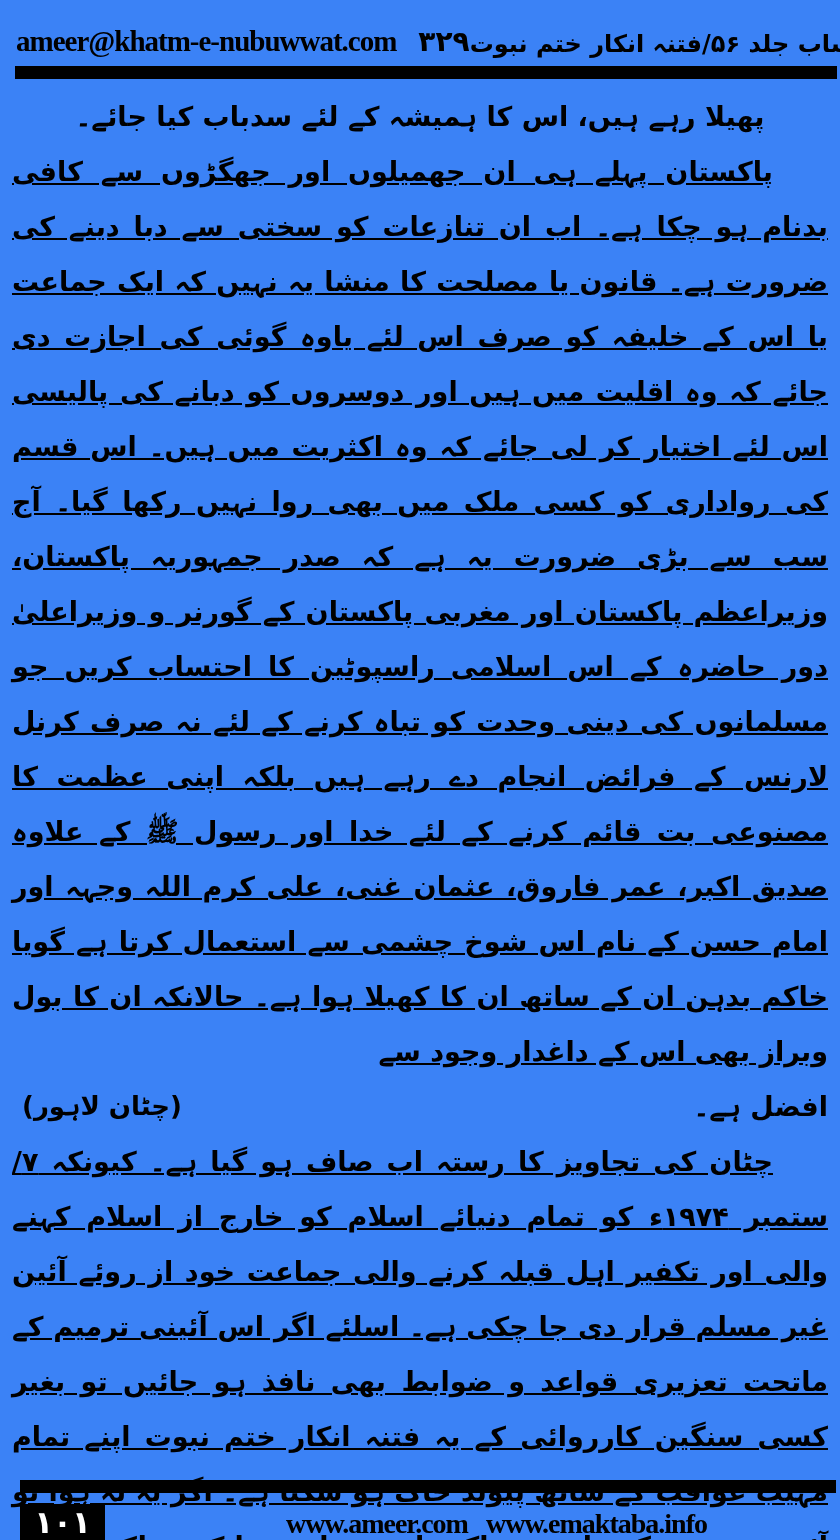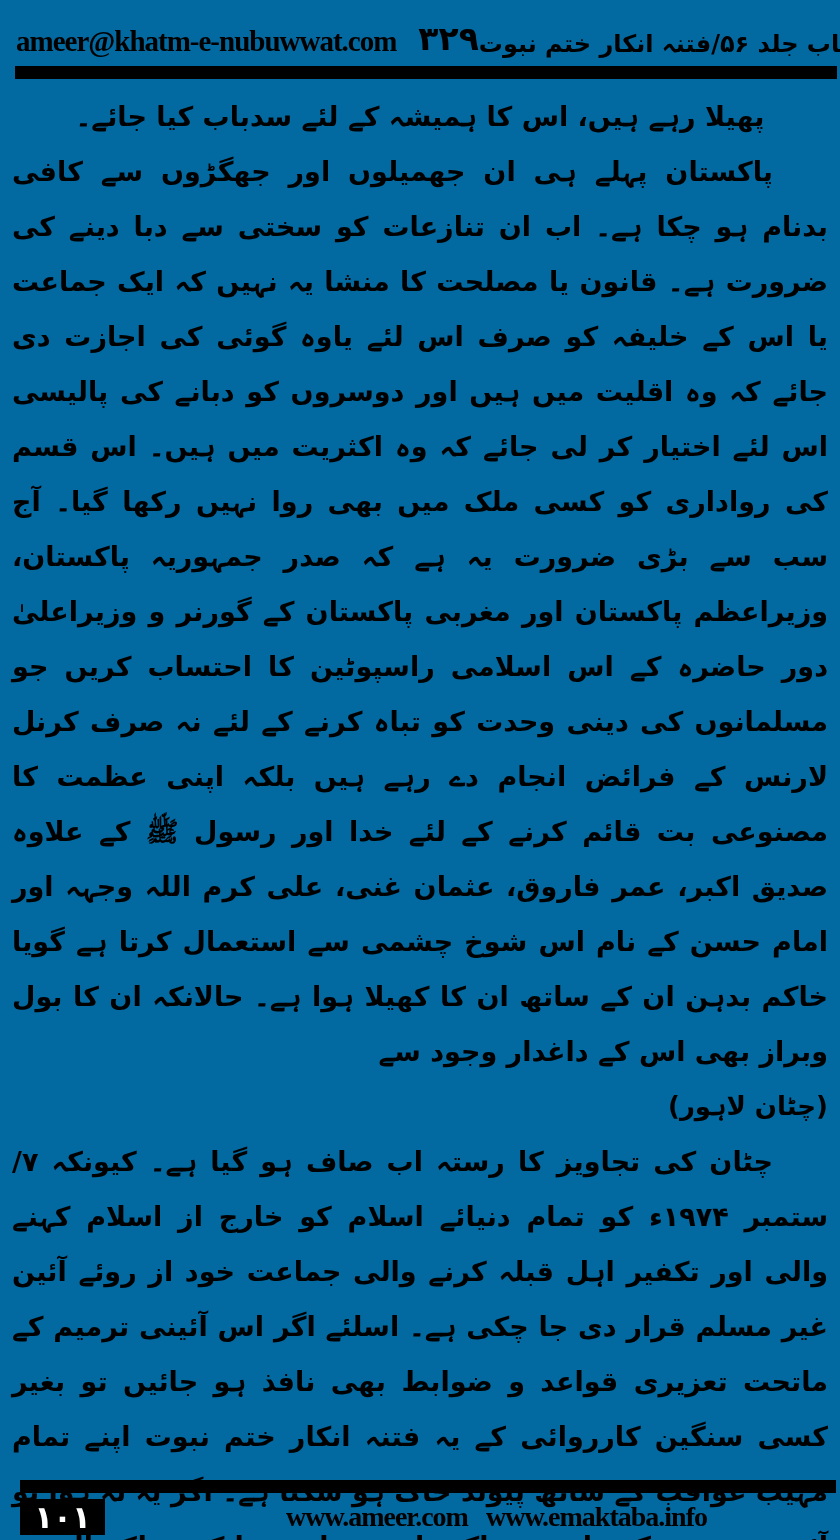--- a/index.html
+++ b/index.html
@@ -1,37 +1,37 @@
 <!DOCTYPE html>
 <html lang="ur"><head>
 <meta charset="utf-8">
 <style>
   html,body{margin:0;padding:0;background:#888;}
   .page{
     position:relative;
     width:840px;height:1540px;
     margin:0 auto;
-    background:#0369a1;
+    background:#3b82f6;
     color:#000;
     overflow:hidden;
     font-family:"DejaVu Sans","Liberation Sans",sans-serif;
   }
   
   .hdr{
     display:flex;align-items:flex-end;
     padding:14px 14px 4px 16px;
     height:44px;
   }
   .hdr-email{
     font-family:"Liberation Serif","DejaVu Serif",serif;
     font-weight:700;font-size:29px;letter-spacing:-1px;
     white-space:nowrap;
   }
   .hdr-num{
-    font-weight:700;font-size:33px;
+    font-weight:700;font-size:28px;
     margin-left:22px;
     direction:rtl;
   }
   .hdr-title{
     margin-left:auto;
     direction:rtl;
     font-weight:700;font-size:24px;
     white-space:nowrap;
   }
   .rule-top{
@@ -41,39 +41,39 @@
   
   .body{
     direction:rtl;
     padding:10px 12px 0 12px;
     font-size:27px;font-weight:700;
     line-height:55px;
     text-align:justify;
   }
   .body p{margin:0;}
   .p-cont{text-align:center;}
-  .p-indent{text-indent:55px;}
+  .p-indent{text-indent:55px;text-decoration:underline;}
   .attrib-row{
     display:flex;justify-content:space-between;align-items:center;
     line-height:55px;
   }
   .attrib{
     font-size:26px;font-weight:700;
     padding-left:10px;
   }
   
   .ftr{
     position:absolute;left:0;right:0;bottom:0;
   }
   .ftr-bar{
     height:13px;background:#000;
     margin:0 4px 0 20px;
   }
   .ftr-row{
-    display:flex;align-items:center;
+    display:flex;align-items:flex-end;
     height:47px;
     gap:48px;
   }
   .ftr-pagebox{
     width:85px;margin-left:20px;
     background:#000;color:#fff;
     display:flex;align-items:center;justify-content:center;
     font-size:31px;font-weight:700;
     direction:rtl;
   }
@@ -97,20 +97,21 @@
     <span class="hdr-num">۳۲۹</span>
     <span class="hdr-title">احتساب جلد ۵۶/فتنہ انکار ختم نبوت</span>
   </div>
 
   <div class="rule-top"></div>
 
   <div class="body">
     <p class="p-cont">پھیلا رہے ہیں، اس کا ہمیشہ کے لئے سدباب کیا جائے۔</p>
     <p class="p-indent">پاکستان پہلے ہی ان جھمیلوں اور جھگڑوں سے کافی بدنام ہو چکا ہے۔ اب ان تنازعات کو سختی سے دبا دینے کی ضرورت ہے۔ قانون یا مصلحت کا منشا یہ نہیں کہ ایک جماعت یا اس کے خلیفہ کو صرف اس لئے یاوہ گوئی کی اجازت دی جائے کہ وہ اقلیت میں ہیں اور دوسروں کو دبانے کی پالیسی اس لئے اختیار کر لی جائے کہ وہ اکثریت میں ہیں۔ اس قسم کی رواداری کو کسی ملک میں بھی روا نہیں رکھا گیا۔ آج سب سے بڑی ضرورت یہ ہے کہ صدر جمہوریہ پاکستان، وزیراعظم پاکستان اور مغربی پاکستان کے گورنر و وزیراعلیٰ دور حاضرہ کے اس اسلامی راسپوٹین کا احتساب کریں جو مسلمانوں کی دینی وحدت کو تباہ کرنے کے لئے نہ صرف کرنل لارنس کے فرائض انجام دے رہے ہیں بلکہ اپنی عظمت کا مصنوعی بت قائم کرنے کے لئے خدا اور رسول ﷺ کے علاوہ صدیق اکبر، عمر فاروق، عثمان غنی، علی کرم اللہ وجہہ اور امام حسن کے نام اس شوخ چشمی سے استعمال کرتا ہے گویا خاکم بدہن ان کے ساتھ ان کا کھیلا ہوا ہے۔ حالانکہ ان کا بول وبراز بھی اس کے داغدار وجود سے</p>
     <div class="attrib-row">
+      <span>افضل ہے۔</span>
       <span class="attrib">(چٹان لاہور)</span>
     </div>
     <p class="p-indent">چٹان کی تجاویز کا رستہ اب صاف ہو گیا ہے۔ کیونکہ ۷/ستمبر ۱۹۷۴ء کو تمام دنیائے اسلام کو خارج از اسلام کہنے والی اور تکفیر اہل قبلہ کرنے والی جماعت خود از روئے آئین غیر مسلم قرار دی جا چکی ہے۔ اسلئے اگر اس آئینی ترمیم کے ماتحت تعزیری قواعد و ضوابط بھی نافذ ہو جائیں تو بغیر کسی سنگین کارروائی کے یہ فتنہ انکار ختم نبوت اپنے تمام مہیب عواقب کے ساتھ پیوند خاک ہو سکتا ہے۔ اگر یہ نہ ہوا تو آئینی ترمیم کے باوجود پاکستانی معاشرہ ایک مہلک الجھن میں اسیر رہے گا۔ غیر مسلم اپنی عبادت گاہوں کو مساجد کہیں گے اور اپنے تبلیغی وسیع انتظامات اور دفاتر کے ساتھ اپنی غیر مسلمی کو پھیلاتے رہیں گے اور معاملہ جوں کا توں رہے گا۔</p>
 
   </div>
 
   <div class="ftr">
     <div class="ftr-bar"></div>
     <div class="ftr-row">
       <div class="ftr-pagebox">۱۰۱</div>

